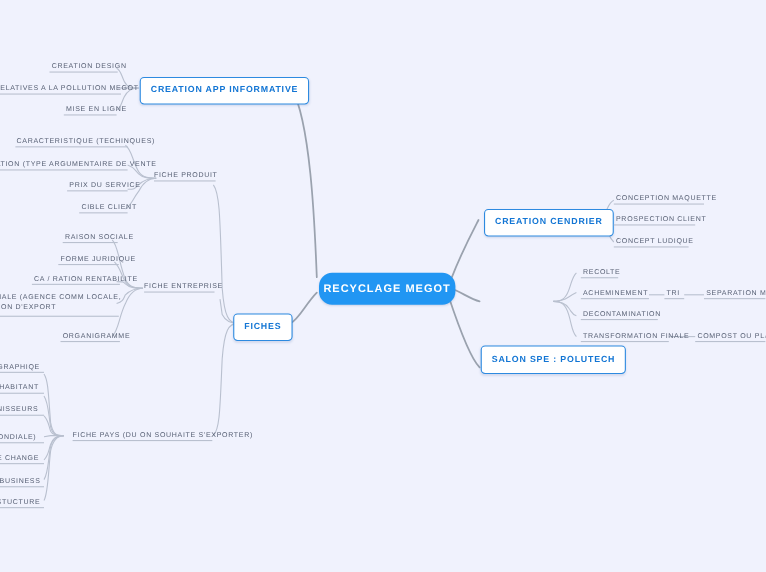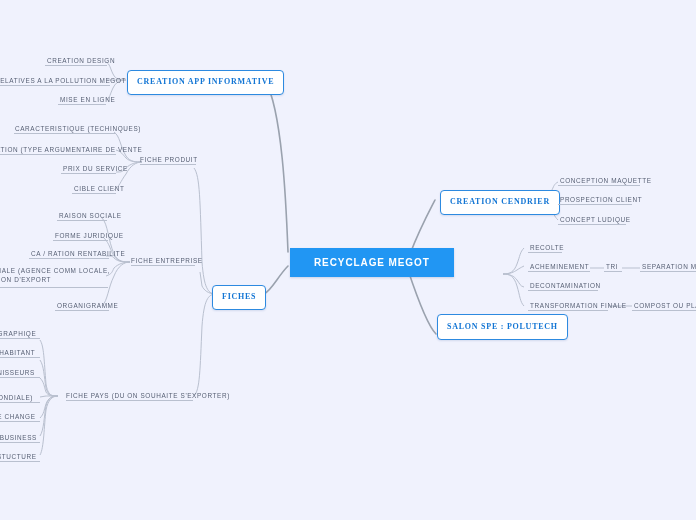--- a/index.html
+++ b/index.html
@@ -14,40 +14,39 @@
   svg.links{position:absolute;left:0;top:0;width:696px;height:520px;pointer-events:none;}
 
   
   .node-root{
     position:absolute;
     background:#2196f3;
     color:#ffffff;
     font-weight:bold;
     font-size:10px;
     letter-spacing:.9px;
-    border-radius:0;
-    padding:9px 24px;
+    border-radius:12px;
+    padding:9px 4px;
     white-space:nowrap;
     box-shadow:0 1px 2px rgba(30,60,120,.18);
   }
 
   
   .node-box{
     position:absolute;
     background:#ffffff;
     border:1.6px solid #2d8ae0;
     border-radius:4px;
     color:#1275d4;
     font-weight:bold;
     font-size:8px;
     letter-spacing:.75px;
     padding:6px 9px;
     line-height:1.35;
     box-shadow:0 1px 2px rgba(40,80,150,.14);
-    font-family:Liberation Serif, serif;
   }
   .node-box.two-line{line-height:1.45;}
 
   
   .leaf{
     position:absolute;
     color:#565f73;
     font-size:6.4px;
     letter-spacing:.62px;
     white-space:nowrap;

